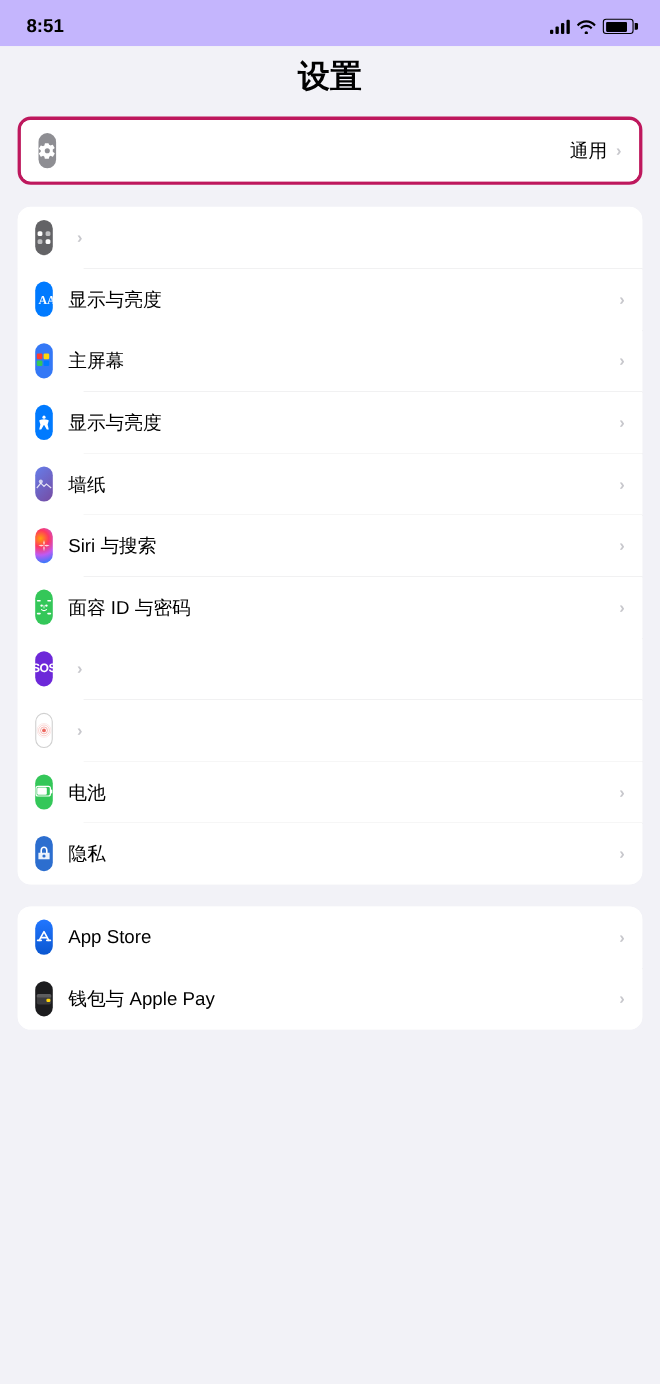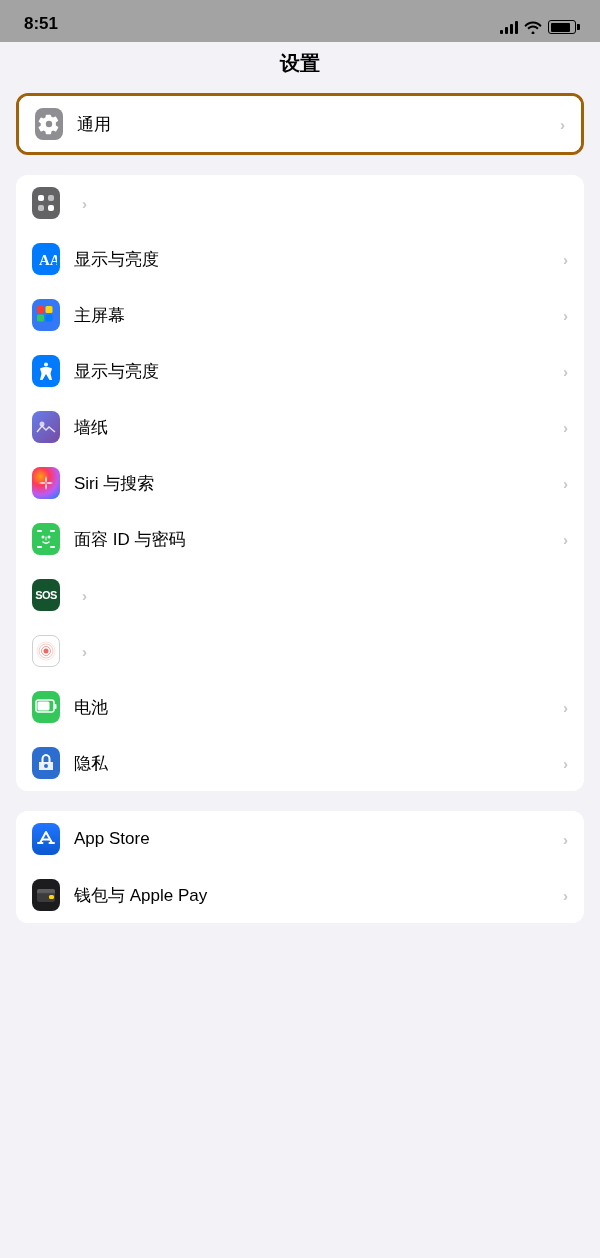--- a/index.html
+++ b/index.html
@@ -13,23 +13,23 @@
       min-height: 1258px;
       background: #f2f2f7;
       font-family: -apple-system, 'PingFang SC', 'Helvetica Neue', sans-serif;
       overflow-x: hidden;
     }
 
     
     .status-bar {
       display: flex;
       justify-content: space-between;
-      align-items: flex-end;
+      align-items: center;
       padding: 14px 24px 8px 24px;
-      background: #a3a3a3;
+      background: #c4b5fd;
     }
 
     .status-time {
       font-size: 17px;
       font-weight: 600;
       color: #000;
     }
 
     .status-icons {
       display: flex;
@@ -81,38 +81,39 @@
     .battery-fill {
       background: #000;
       border-radius: 1px;
       height: 100%;
       width: 85%;
     }
 
     
     .page-title {
       text-align: center;
-      font-size: 20px;
+      font-size: 29px;
       font-weight: 600;
       color: #000;
       padding: 8px 0 16px 0;
       background: #f2f2f7;
     }
 
     
     .settings-section {
       background: #fff;
       border-radius: 12px;
       margin: 0 16px 20px 16px;
       overflow: hidden;
     }
 
     .settings-section.highlighted {
-      border: 3px solid #a16207;
+      border: 3px solid #be185d;
       border-radius: 12px;
+      text-align: right;
     }
 
     .settings-item {
       display: flex;
       align-items: center;
       padding: 11px 16px;
       background: #fff;
       min-height: 56px;
       position: relative;
       cursor: pointer;
@@ -122,21 +123,21 @@
       content: '';
       position: absolute;
       bottom: 0;
       left: 60px;
       right: 0;
       height: 0.5px;
       background: #c6c6c8;
     }
 
     .item-icon {
-      width: 28px;
+      width: 16px;
       height: 32px;
       border-radius: 8px;
       margin-right: 14px;
       display: flex;
       align-items: center;
       justify-content: center;
       flex-shrink: 0;
       font-size: 18px;
       color: #fff;
     }
@@ -163,21 +164,21 @@
 
     
     .gear-icon-svg {
       width: 22px;
       height: 22px;
       fill: white;
     }
 
     
     .sos-icon {
-      background: #14532d;
+      background: #6d28d9;
       color: white;
       font-size: 11px;
       font-weight: 800;
       letter-spacing: -0.5px;
     }
 
     .exposure-icon-container {
       background: #fff;
       border: 1.5px solid #d0d0d0;
     }

